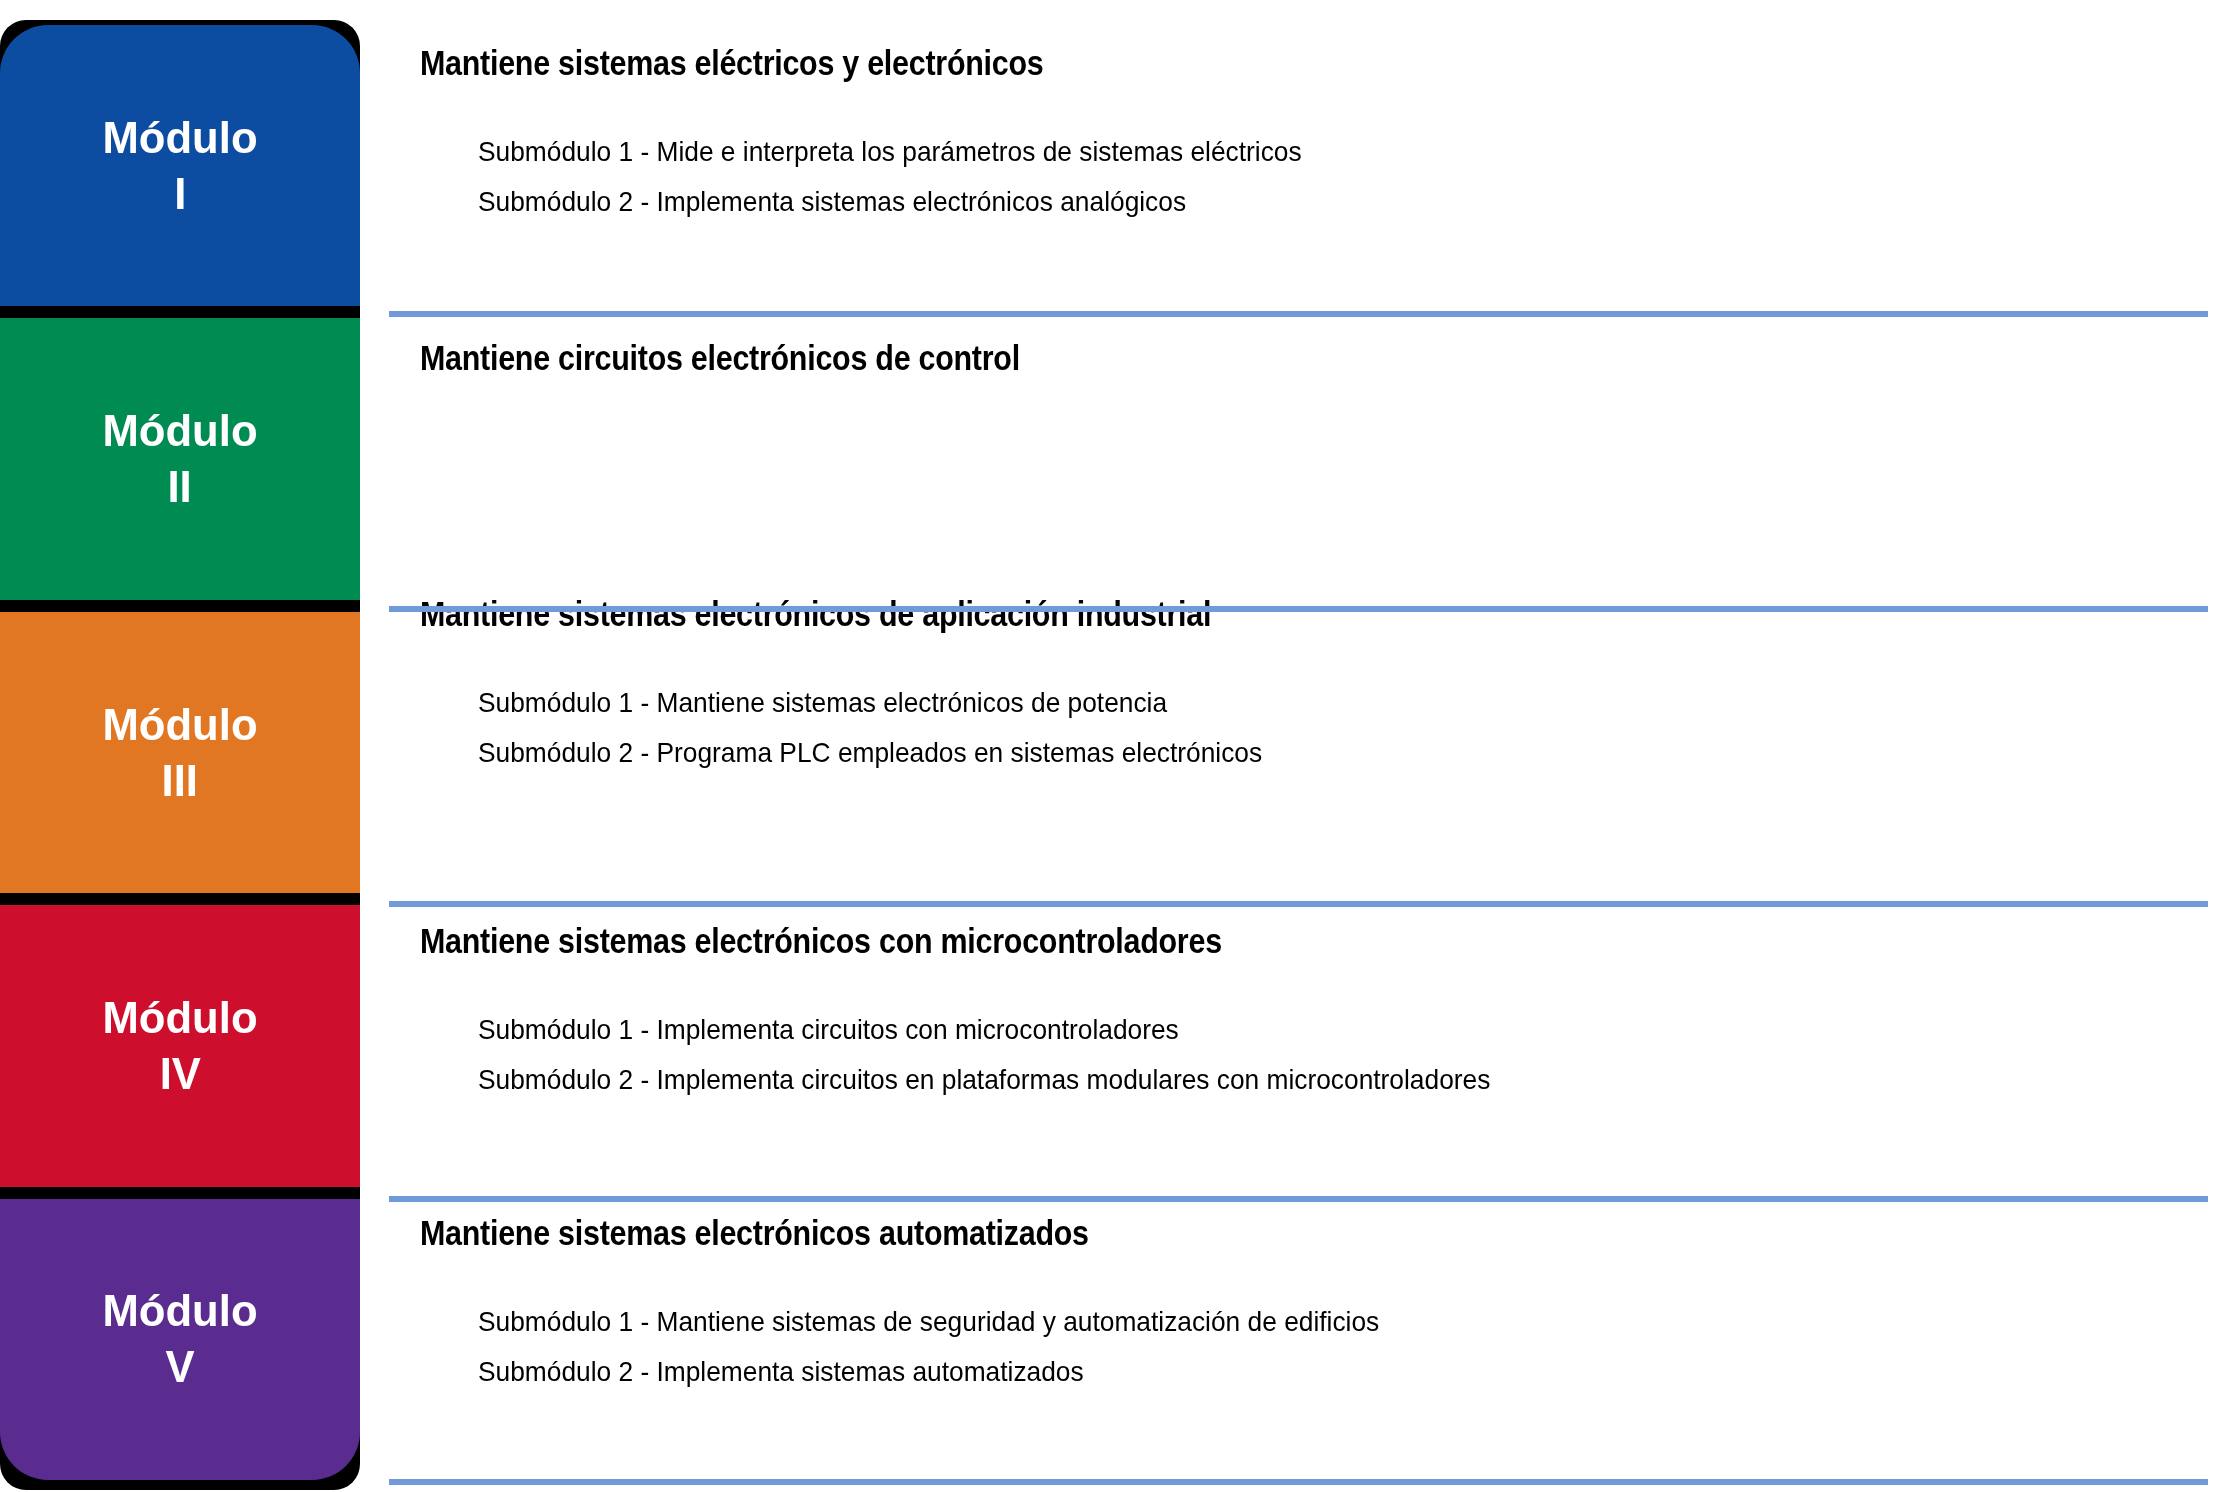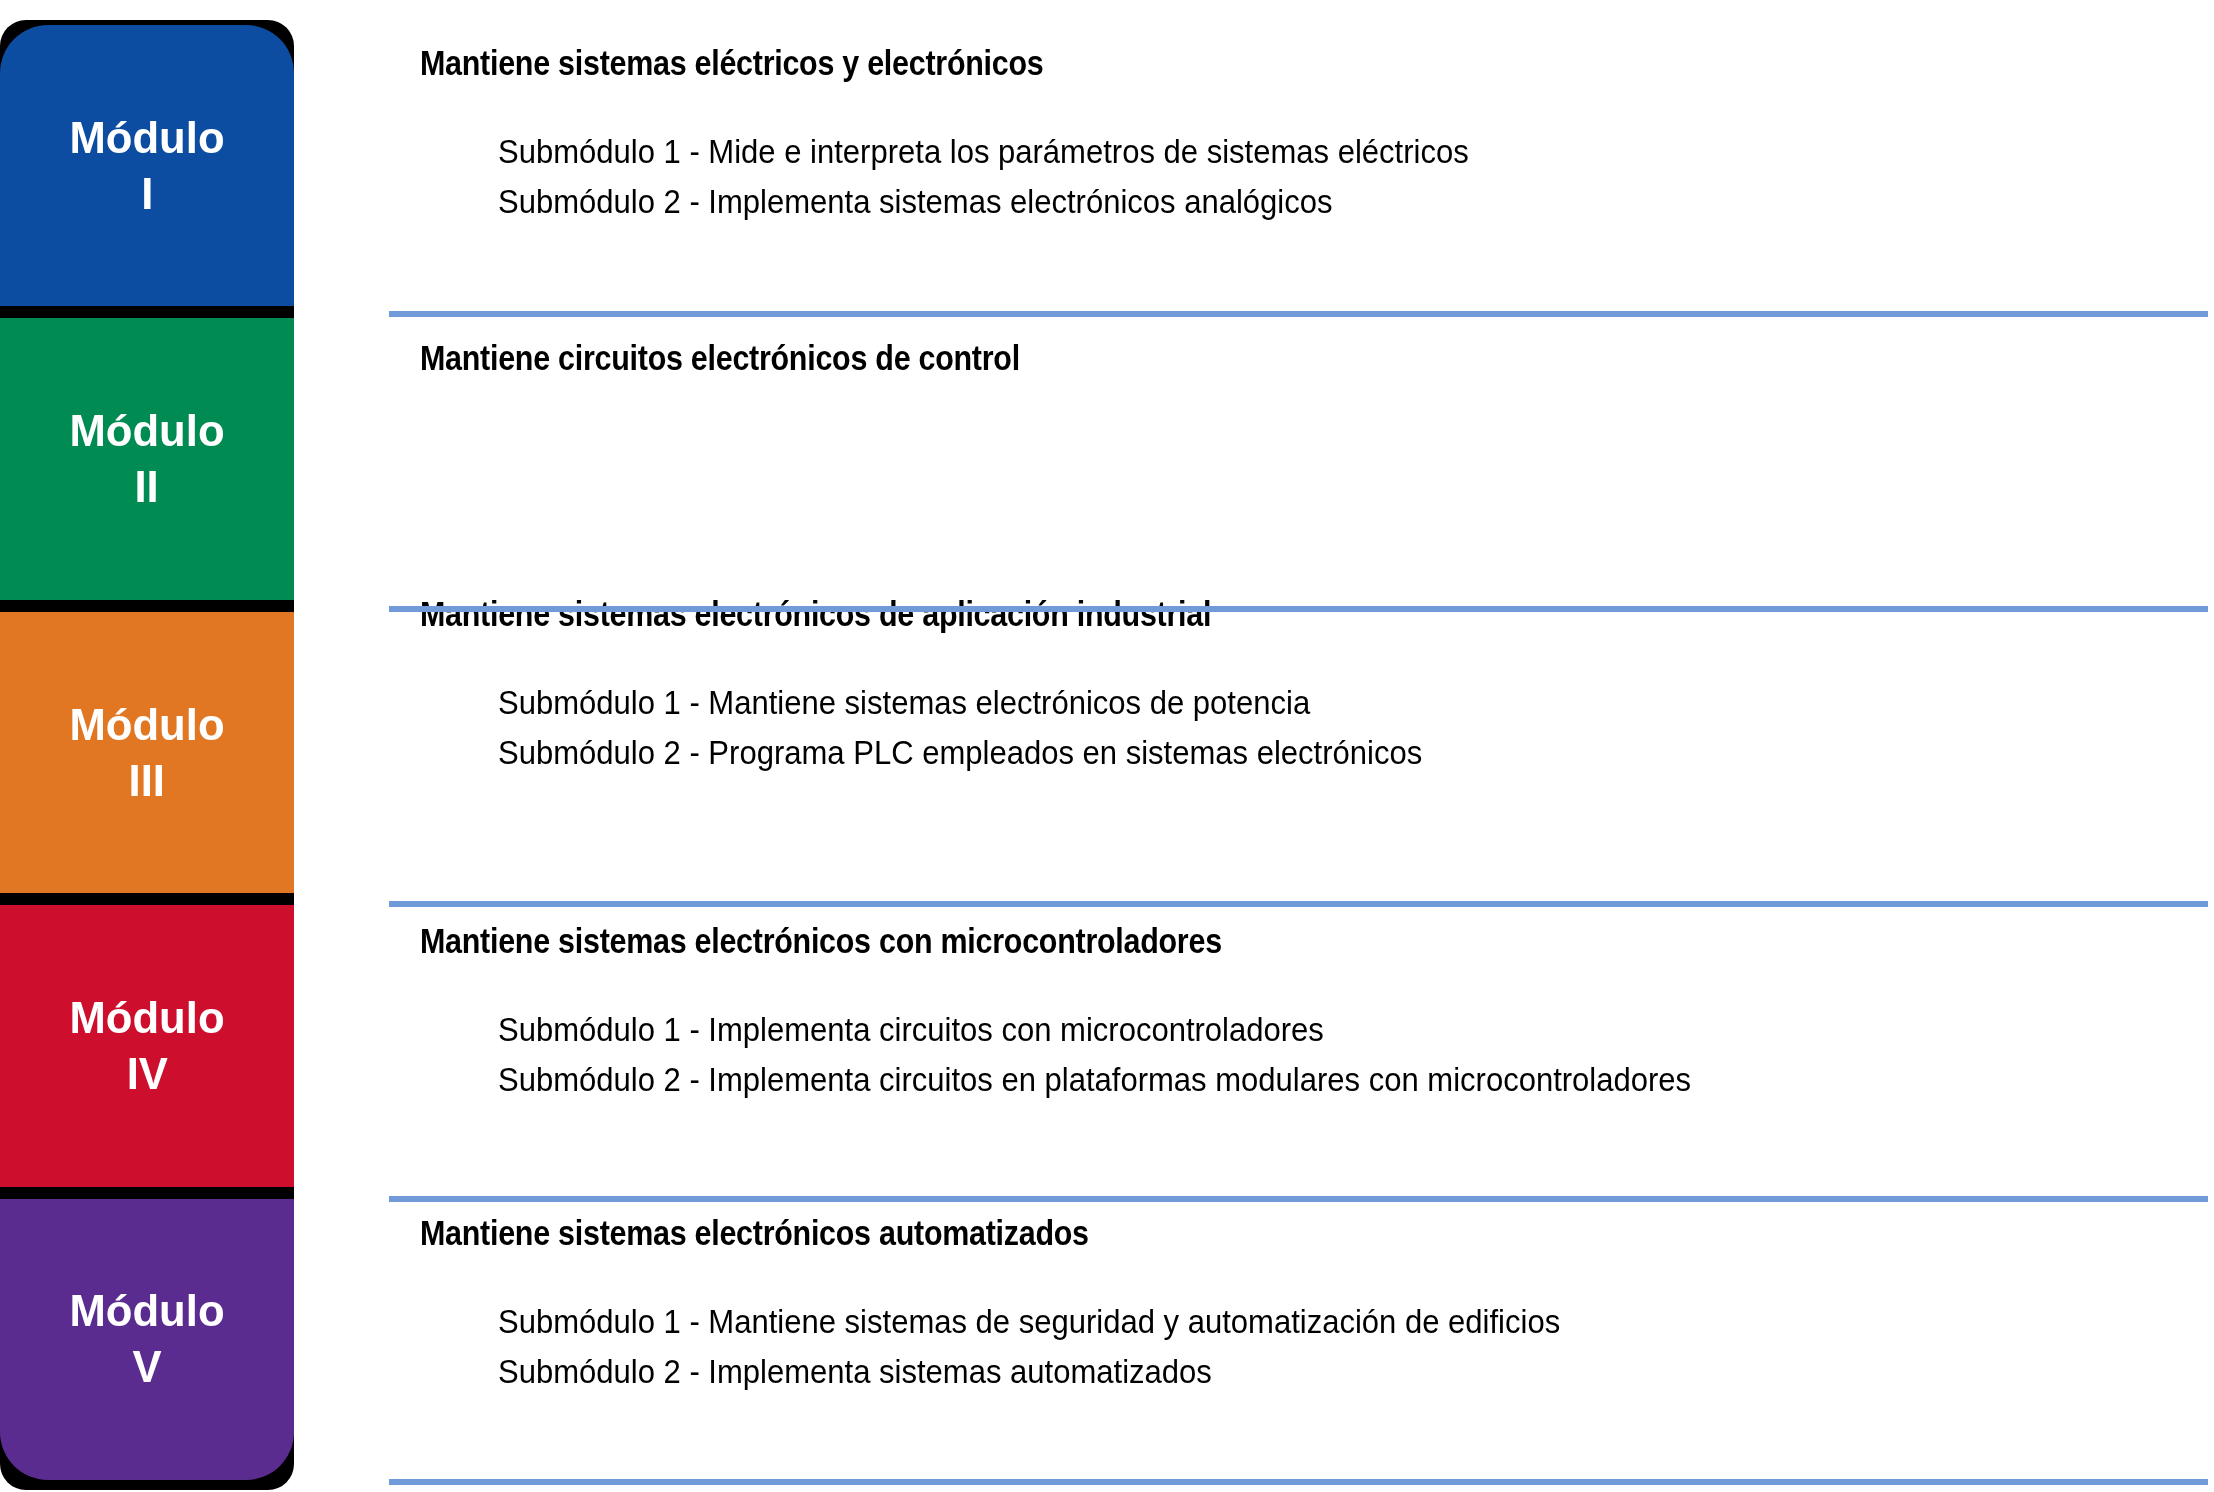--- a/index.html
+++ b/index.html
@@ -12,21 +12,21 @@
     overflow: hidden;
     font-family: "Liberation Sans", sans-serif;
     color: #000000;
   }
 
   
   .module-column {
     position: absolute;
     left: 0;
     top: 20px;
-    width: 294px;
+    width: 360px;
     height: 1470px;
     background: #000000;
     border-radius: 26px;
     display: flex;
     flex-direction: column;
     gap: 12px;
     padding: 5px 0 10px 0;
   }
   .module-block {
     flex: 1;
@@ -57,21 +57,21 @@
     line-height: 44px;
     white-space: nowrap;
   }
   .section-title .cond {
     display: inline-block;
     transform: scaleX(0.87);
     transform-origin: left center;
     letter-spacing: -0.3px;
   }
   .subs { margin-top: 42px; margin-left: 58px; }
-  .submodule { font-size: 33px; line-height: 50px; white-space: nowrap; margin-left: 20px; }
+  .submodule { font-size: 28px; line-height: 50px; white-space: nowrap; }
   .submodule .cond2 {
     display: inline-block;
     transform: scaleX(0.94);
     transform-origin: left center;
   }
 
   
   .divider { position: absolute; left: 389px; width: 1819px; height: 6px; }
   .d1 { top: 311px; }
   .d2 { top: 606px; }

